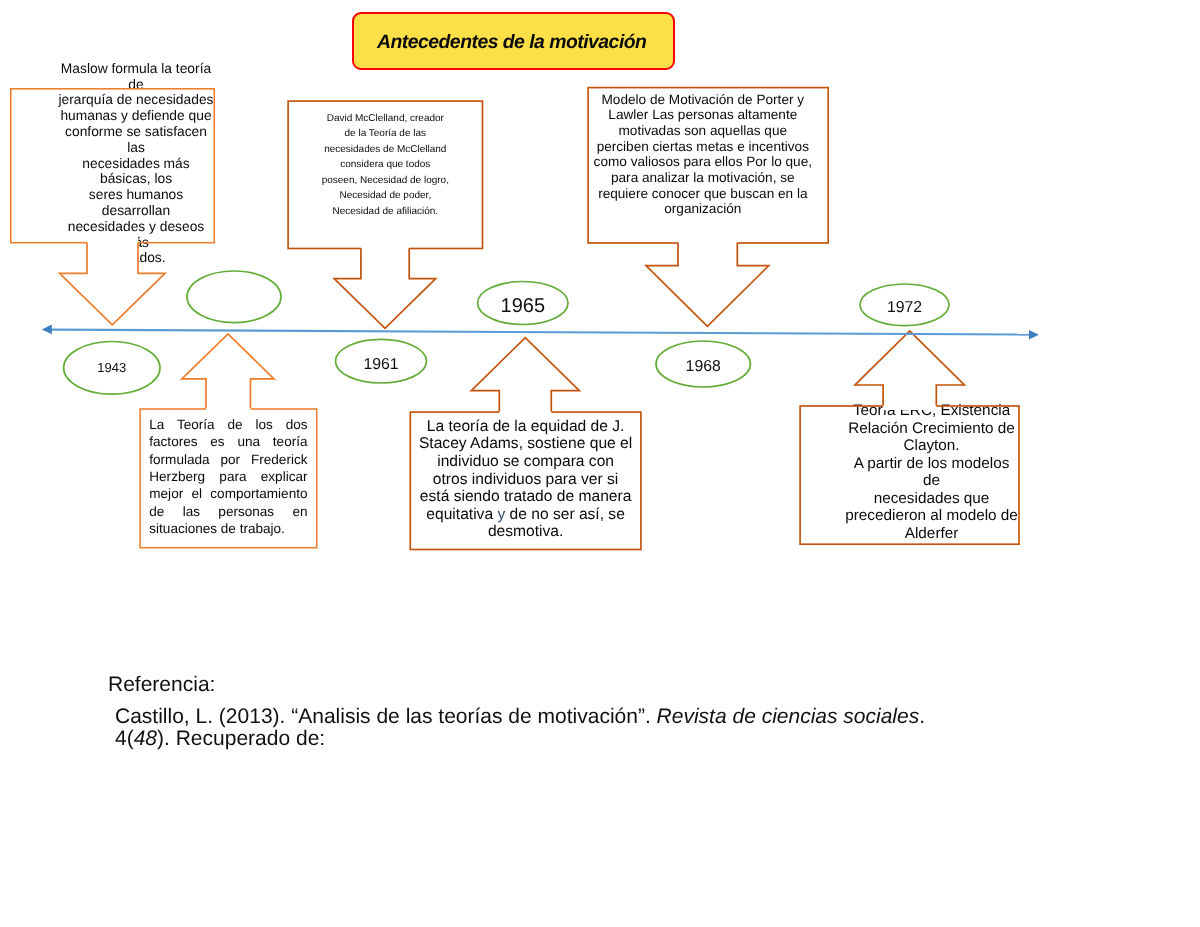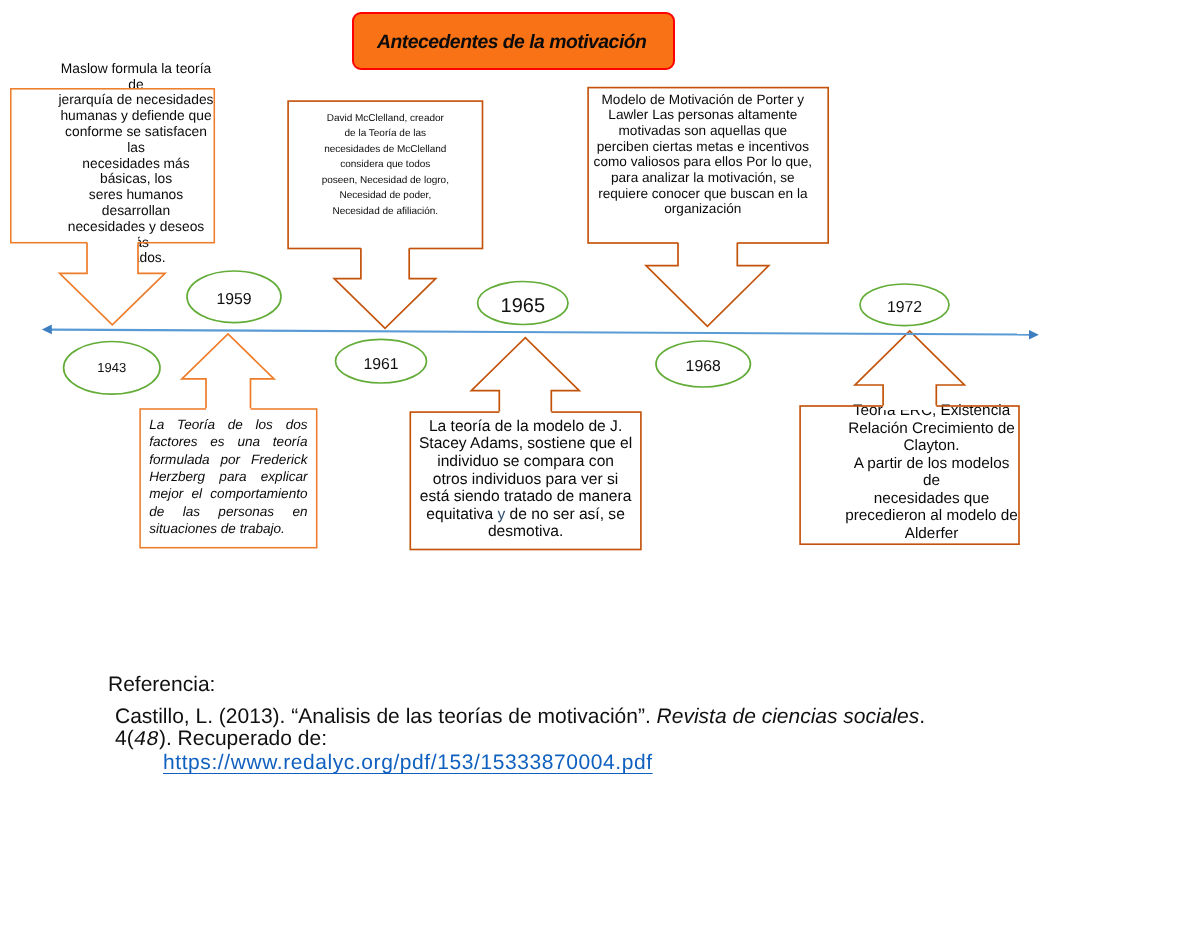--- a/index.html
+++ b/index.html
@@ -4,30 +4,30 @@
 <title>Antecedentes de la motivacion</title>
 <style>
   html,body{margin:0;padding:0;background:#ffffff;
     -webkit-font-smoothing:antialiased;text-rendering:geometricPrecision;}
   body{width:1200px;height:927px;position:relative;overflow:hidden;
        font-family:"Liberation Sans",sans-serif;}
   #stage{position:absolute;left:0;top:0;width:1200px;height:927px;}
   .svg-layer{position:absolute;left:0;top:0;width:1200px;height:927px;overflow:visible;z-index:5;pointer-events:none;}
 
   .title-box{position:absolute;border:2.1px solid #ff0000;border-radius:9px;
-             display:flex;align-items:center;box-sizing:border-box;background:#f97316;}
+             display:flex;align-items:center;box-sizing:border-box;background:#fde047;}
   .title-text{font-weight:bold;font-style:italic;color:#0b0b0b;white-space:nowrap;}
 
   .info-box{position:absolute;box-sizing:border-box;background:#fff;
             display:flex;align-items:center;justify-content:center;}
   .info-text{color:#0a0a0a;width:100%;}
 
   .year-label{position:absolute;display:flex;align-items:center;justify-content:center;box-sizing:border-box;
               color:#111111;}
-  .justify-lines .tline{text-align:justify;text-align-last:justify;font-style:italic;}
+  .justify-lines .tline{text-align:justify;text-align-last:justify;}
   .justify-lines .tline-last{text-align-last:left;}
   .accent-y{color:#2F4E6F;}
   .ref-block{position:absolute;color:#101010;}
   .ref-link{color:#1060C0;letter-spacing:0.58px;text-decoration:underline;text-underline-offset:4px;text-decoration-thickness:1.3px;}
 </style>
 </head>
 <body>
 
 <div id="stage">
 
@@ -128,21 +128,21 @@
         <div class="tline"><span>formulada por Frederick</span></div>
         <div class="tline"><span>Herzberg para explicar</span></div>
         <div class="tline"><span>mejor el comportamiento</span></div>
         <div class="tline"><span>de las personas en</span></div>
         <div class="tline tline-last"><span>situaciones de trabajo.</span></div>
       </div>
   </div>
 
   <div class="info-box" style="left:409.5px;top:411.3px;width:232.2px;height:138px;border:0;">
     <div class="info-text" style="font-size:15.6px;line-height:17.58px;text-align:center;margin-top:-2px;">
-        <div class="tline"><span>La teoría de la modelo de J.</span></div>
+        <div class="tline"><span>La teoría de la equidad de J.</span></div>
         <div class="tline"><span>Stacey Adams, sostiene que el</span></div>
         <div class="tline"><span>individuo se compara con</span></div>
         <div class="tline"><span>otros individuos para ver si</span></div>
         <div class="tline"><span>está siendo tratado de manera</span></div>
         <div class="tline"><span>equitativa </span><span class="accent-y">y</span><span> de no ser así, se</span></div>
         <div class="tline tline-last"><span>desmotiva.</span></div>
       </div>
   </div>
 
   <div class="info-box" style="left:799.3px;top:405.2px;width:220.5px;height:139px;border:0;padding-left:44px;">
@@ -151,29 +151,25 @@
         <div class="tline"><span>Relación Crecimiento de</span></div>
         <div class="tline"><span>Clayton.</span></div>
         <div class="tline"><span>A partir de los modelos de</span></div>
         <div class="tline"><span>necesidades que</span></div>
         <div class="tline"><span>precedieron al modelo de</span></div>
         <div class="tline tline-last"><span>Alderfer</span></div>
       </div>
   </div>
 
   <div class="year-label" style="left:63.6px;top:341px;width:96.4px;height:53px;font-size:13px;">1943</div>
-  <div class="year-label" style="left:187px;top:271px;width:94px;height:51.6px;font-size:15.8px;padding-top:6.0px;">1959</div>
   <div class="year-label" style="left:335.5px;top:339.4px;width:91px;height:43.6px;font-size:15.8px;padding-top:7.0px;">1961</div>
   <div class="year-label" style="left:477.6px;top:281.5px;width:90.4px;height:43px;font-size:20px;padding-top:7.0px;">1965</div>
   <div class="year-label" style="left:656px;top:341px;width:94.4px;height:46px;font-size:15.8px;padding-top:6.0px;">1968</div>
   <div class="year-label" style="left:860px;top:284px;width:89px;height:41.6px;font-size:15.8px;padding-top:6.0px;">1972</div>
 
   <div class="ref-block" style="left:108px;top:674px;width:860px;font-size:21px;line-height:22px;">
     <div style="margin-bottom:10px;">Referencia:</div>
     <div style="padding-left:7px;">
-      <span>Castillo, L. (2013). </span><span>“Analisis de las teorías de motivación”</span><span>. </span><span style="font-style:italic;">Revista de ciencias sociales</span><span>. 4(</span><span style="font-style:italic;font-family:Liberation Mono, monospace;">48</span><span>). Recuperado de:</span>
-      <div style="padding-left:48px;">
-        <span class="ref-link">https://www.redalyc.org/pdf/153/15333870004.pdf</span>
-      </div>
+      <span>Castillo, L. (2013). </span><span>“Analisis de las teorías de motivación”</span><span>. </span><span style="font-style:italic;">Revista de ciencias sociales</span><span>. 4(</span><span style="font-style:italic;">48</span><span>). Recuperado de:</span>
     </div>
   </div>
 
 </div>
 
 </body></html>

